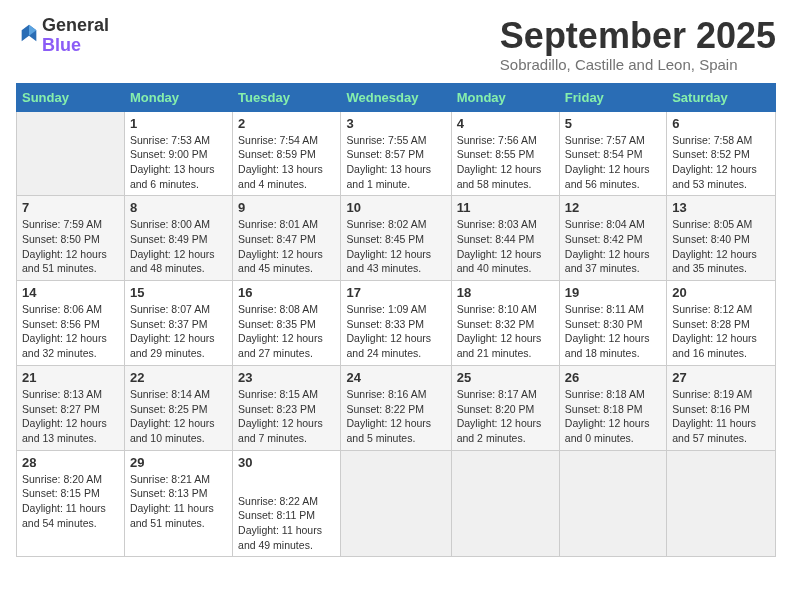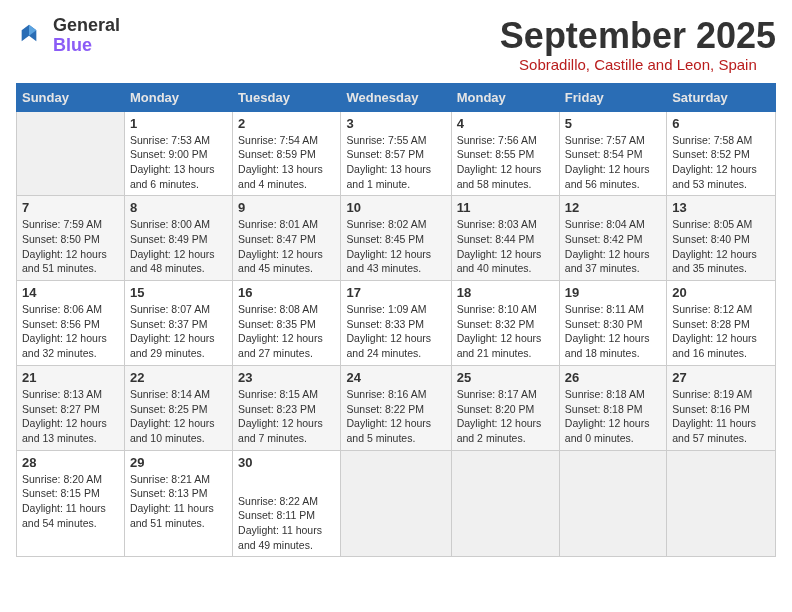--- a/index.html
+++ b/index.html
@@ -12,55 +12,55 @@
     }
     .header-area {
       display: flex;
       justify-content: space-between;
       align-items: flex-start;
       margin-bottom: 10px;
     }
     .logo {
       display: flex;
       align-items: center;
-      gap: 13px;
+      gap: 2px;
     }
     .logo-text {
       font-size: 18px;
       font-weight: bold;
       line-height: 1.1;
     }
     .logo-general { color: #333; }
     .logo-blue { color: #8b5cf6; }
     .logo-icon {
       width: 22px;
       height: 22px;
       margin-left: 2px;
     }
     .title-area {
-      text-align: center;
+      text-align: left;
     }
     .month-title {
       font-size: 36px;
       font-weight: bold;
       color: #333;
       line-height: 1.1;
     }
     .subtitle {
       font-size: 15px;
-      color: #b91c1c;
+      color: #737373;
     }
     table {
       width: 100%;
       border-collapse: collapse;
       font-size: 11px;
     }
     thead th {
       background-color: #2a6db5;
-      color: #e5e5e5;
+      color: #86efac;
       text-align: left;
       padding: 6px 5px;
       font-size: 13px;
       font-weight: bold;
       border: 1px solid #2a6db5;
     }
     tbody td {
       border: 1px solid #ccc;
       vertical-align: top;
       padding: 4px 5px;

